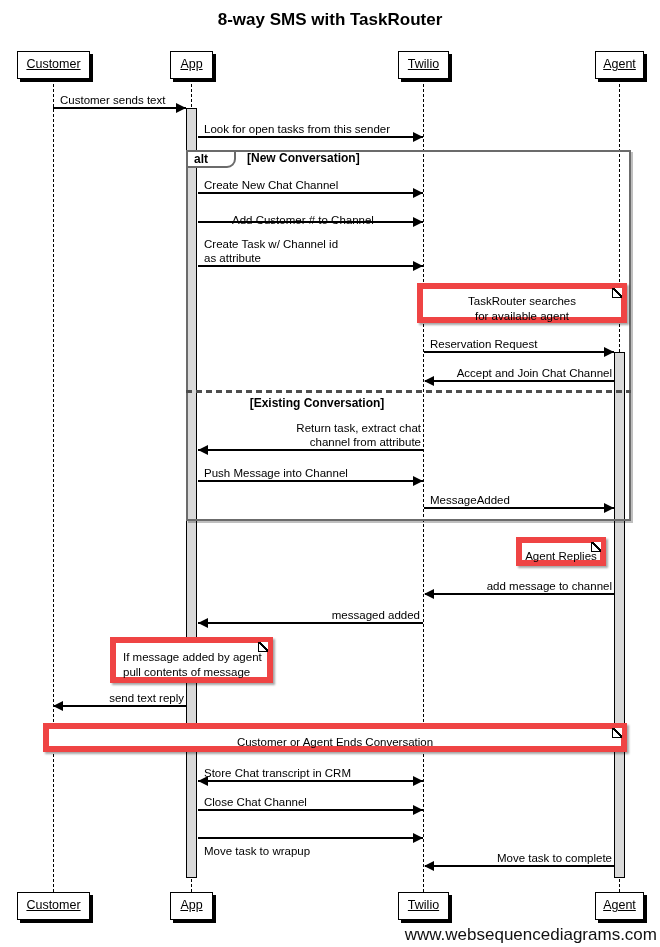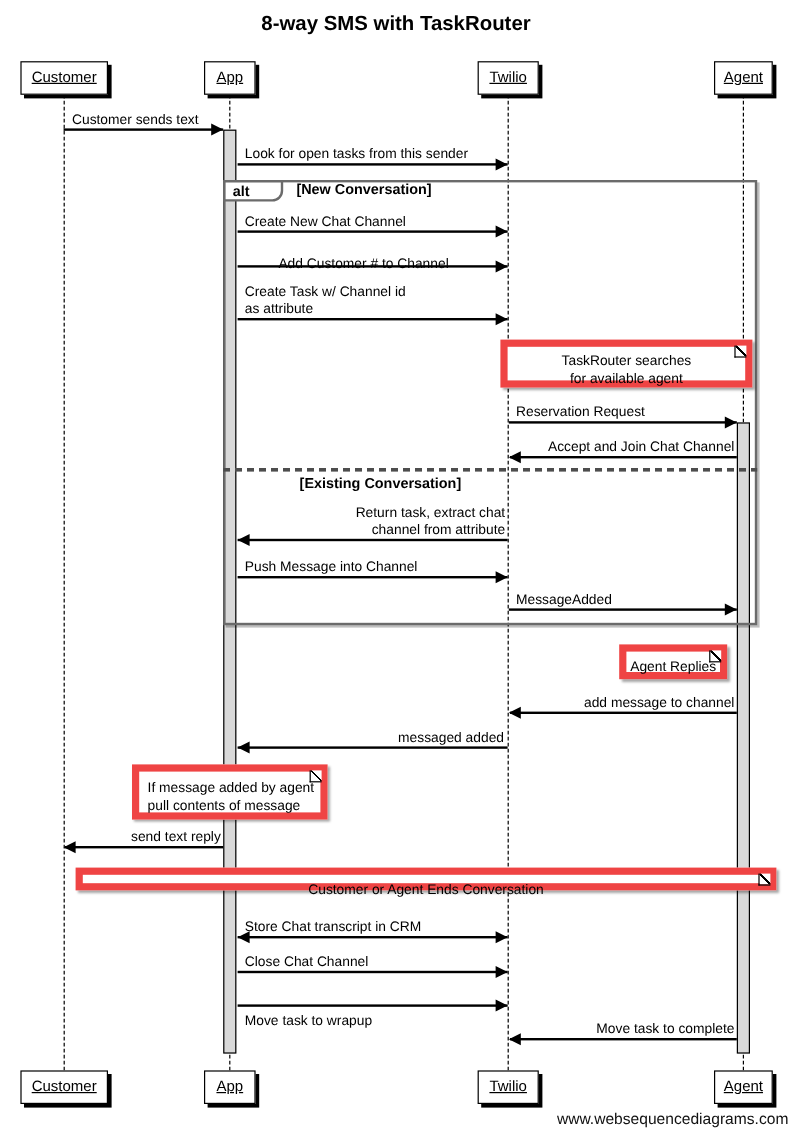--- a/index.html
+++ b/index.html
@@ -52,21 +52,21 @@
     font-size:11.5px;
   }
   .note .fold {
     position:absolute; top:-1px; right:-1px; width:10px; height:10px;
     background:linear-gradient(to bottom left, #fff 0 44%, #000 44% 56%, #fff 56% 100%);
     border-left:1px solid #000; border-bottom:1px solid #000; z-index:7;
   }
   .note-c { text-align:center; }
   .nline { height:15px; line-height:15px; white-space:nowrap; }
   .watermark {
-    right:3px; top:925px; font-size:13px; color:#111; z-index:7; white-space:nowrap;
+    right:3px; top:925px; font-size:17px; color:#111; z-index:7; white-space:nowrap;
   }
 </style>
 </head>
 <body>
 
 <div class="abs title">8-way SMS with TaskRouter</div>
 
 <div class="abs lifeline" style="left:53px;"></div>
 <div class="abs lifeline" style="left:191px;"></div>
 <div class="abs lifeline" style="left:423px;"></div>
@@ -146,21 +146,21 @@
 <div class="abs note" style="left:110px; top:637px; width:163px; height:46px; padding:7px 0 0 7px;">
   <div class="fold"></div>
   <div class="nline">If message added by agent</div>
   <div class="nline">pull contents of message</div>
 </div>
 
 <div class="abs mlabel alab-r" style="left:0px; top:691px; width:184px;">send text reply</div>
 <div class="abs mline" style="left:54px; top:705px; width:132px;"></div>
 <div class="abs ah ah-l" style="left:53px; top:701px;"></div>
 
-<div class="abs note note-c" style="left:43px; top:723px; width:584px; height:19px; line-height:27px;margin-left:20px;">
+<div class="abs note note-c" style="left:43px; top:723px; width:584px; height:29px; line-height:27px;">
   <div class="fold"></div>
   <span>Customer or Agent Ends Conversation</span>
 </div>
 
 <div class="abs mlabel" style="left:204px; top:766px;">Store Chat transcript in CRM</div>
 <div class="abs mline" style="left:198px; top:780px; width:225px;"></div>
 <div class="abs ah ah-r" style="left:413px; top:776px;"></div>
 <div class="abs ah ah-l" style="left:198px; top:776px;"></div>
 
 <div class="abs mlabel" style="left:204px; top:795px;">Close Chat Channel</div>

